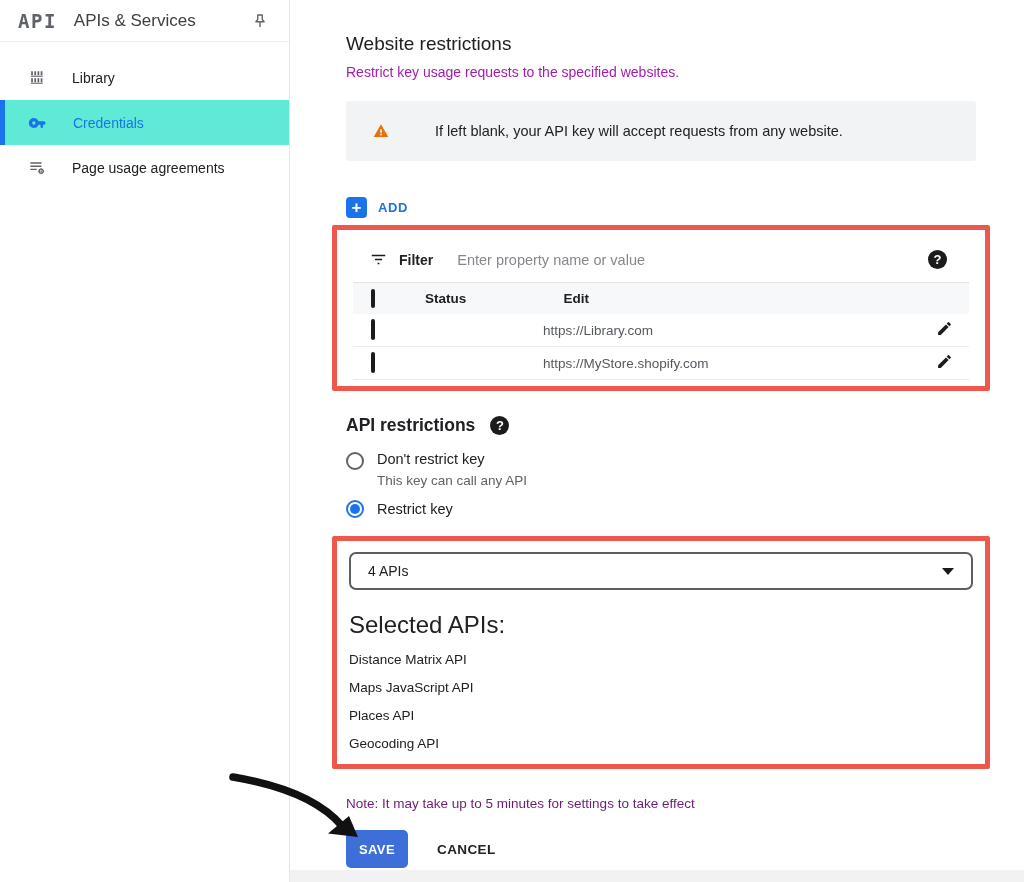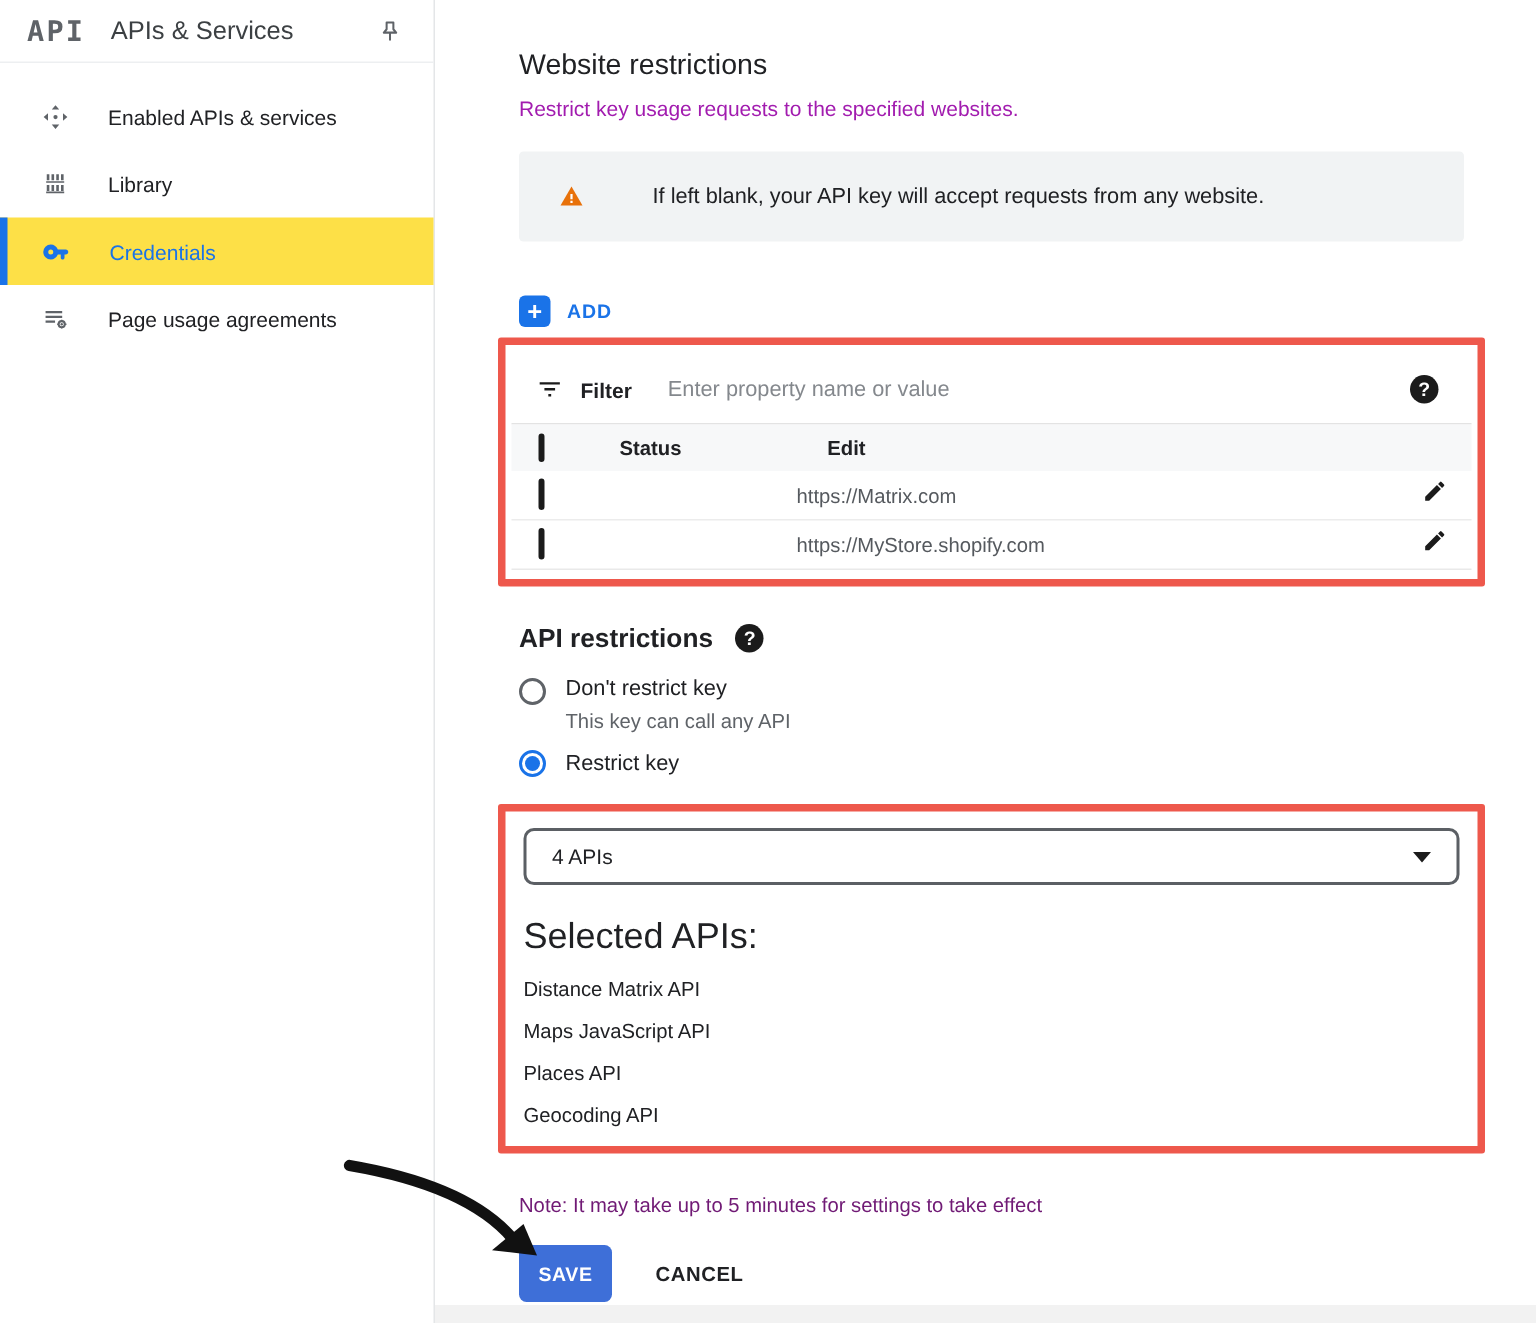--- a/index.html
+++ b/index.html
@@ -15,21 +15,21 @@
   .sb-logo { font-family:"DejaVu Sans Mono", monospace; font-weight:bold;
     font-size:19px; color:#5f6368; letter-spacing:1.5px; }
   .sb-title { margin-left:17px; font-size:17px; color:#3c4043; flex:1; }
   .pin { width:18px; height:18px; cursor:pointer; }
   .sb-nav { padding-top:13px; }
   .nav-item { display:flex; align-items:center; height:45px; padding-left:27px;
     position:relative; cursor:pointer; }
   .nav-item .nicon { width:20px; height:20px; margin-right:25px; flex:none;
     display:flex; align-items:center; justify-content:center; }
   .nav-item .nlabel { font-size:14px; color:#202124; }
-  .nav-item.active { background:#fde047;padding-left:28px; }
+  .nav-item.active { background:#5eead4;padding-left:28px; }
   .nav-item.active::before { content:""; position:absolute; left:0; top:0;
     bottom:0; width:5px; background:#1a73e8; }
   .nav-item.active .nlabel { color:#1a73e8; }
 
   
   .main { position:absolute; left:346px; top:0; width:630px; }
   .page-title { margin-top:33px; font-size:19px; font-weight:500; color:#202124; }
   .subtitle { margin-top:9px; font-size:14px; color:#a21caf; }
   .warning-banner { margin-top:21px; height:60px; background:#f1f3f4;
     border-radius:3px; display:flex; align-items:center; padding-left:26px; }
@@ -38,21 +38,21 @@
   .add-row { margin-top:36px; display:inline-flex; align-items:center; gap:11px;
     cursor:pointer; }
   .plus-btn { width:21px; height:21px; background:#1a73e8; border-radius:4px;
     color:#fff; display:flex; align-items:center; justify-content:center;
     font-size:17px; font-weight:bold; line-height:1; }
   .add-label { color:#1a73e8; font-weight:bold; font-size:13px; letter-spacing:.6px; }
 
   
   .red-box { margin-left:-14px; width:658px; border:5px solid #ee584c;
     border-radius:2px; background:#fff; }
-  .table-box { margin-top:7px; padding:7px 4px 6px; }
+  .table-box { margin-top:7px; padding:7px 16px 6px; }
   .api-box { margin-top:18px; padding:11px 12px 13px; }
 
   
   .filter-row { display:flex; align-items:center; height:46px;
     border-bottom:1px solid #e3e3e3; padding:0 12px 0 16px; }
   .funnel { width:19px; height:19px; flex:none; }
   .filter-label { font-weight:bold; font-size:14px; margin-left:11px; }
   .filter-input { border:none; outline:none; margin-left:24px; flex:1;
     font-size:14.5px; font-family:"Liberation Sans", sans-serif; color:#202124; background:transparent; }
   .filter-input::placeholder { color:#84888d; }
@@ -120,28 +120,20 @@
       <span class="sb-title">APIs &amp; Services</span>
       <span class="pin">
         <svg viewBox="0 0 24 24" width="18" height="18" fill="none" stroke="#5f6368" stroke-width="1.8" stroke-linejoin="round">
             <path d="M9 4h6v6l2.5 3h-11L9 10zM12 13v7"></path>
           </svg>
       </span>
     </div>
     <div class="sb-nav">
       <div class="nav-item">
         <span class="nicon">
-          <svg viewBox="0 0 24 24" width="20" height="20" fill="#5f6368">
-              <path d="M12 2.5l3 3.5H9l3-3.5zM21.5 12l-3.5 3V9l3.5 3zM12 21.5L9 18h6l-3 3.5zM2.5 12L6 9v6l-3.5-3zM12 10.3a1.7 1.7 0 110 3.4 1.7 1.7 0 010-3.4z"></path>
-            </svg>
-        </span>
-        <span class="nlabel">Enabled APIs &amp; services</span>
-      </div>
-      <div class="nav-item">
-        <span class="nicon">
           <svg viewBox="0 0 24 24" width="19" height="19" fill="#5f6368">
               <path d="M4 4h2.2v5H4zM8 4h2.2v5H8zM12 4h2.2v5H12zM16 4h2.2v5H16zM3.5 9.8h15.2v1.4H3.5zM4 13h2.2v5H4zM8 13h2.2v5H8zM12 13h2.2v5H12zM16 13h2.2v5H16zM3.5 18.6h15.2V20H3.5z"></path>
             </svg>
         </span>
         <span class="nlabel">Library</span>
       </div>
       <div class="nav-item active">
         <span class="nicon">
           <svg viewBox="0 0 24 24" width="20" height="20" fill="#1a73e8">
               <path d="M12.65 10C11.83 7.67 9.61 6 7 6a6 6 0 000 12c2.61 0 4.83-1.67 5.65-4H15v2.5c0 .8.7 1.5 1.5 1.5s1.5-.7 1.5-1.5V14h1c1.1 0 2-.9 2-2s-.9-2-2-2h-6.35zM7 14a2 2 0 110-4 2 2 0 010 4z"></path>
@@ -195,21 +187,21 @@
         <span class="help-circle">?</span>
       </div>
       <div class="thead">
         <span class="cell-check"><span class="checkbox"></span></span>
         <span class="cell-status">Status</span>
         <span class="cell-edit">Edit</span>
       </div>
       <div class="trow">
         <span class="cell-check"><span class="checkbox"></span></span>
         <span class="cell-status"></span>
-        <span class="cell-website">https://Matrix.com</span>
+        <span class="cell-website">https://Library.com</span>
         <span class="cell-edit">
           <span class="pencil">
             <svg viewBox="0 0 24 24" width="17" height="17" fill="#1b1b1b">
                 <path d="M3 17.25V21h3.75L17.81 9.94l-3.75-3.75L3 17.25zM20.71 7.04a1 1 0 000-1.41l-2.34-2.34a1 1 0 00-1.41 0l-1.83 1.83 3.75 3.75 1.83-1.83z"></path>
               </svg>
           </span>
         </span>
       </div>
       <div class="trow">
         <span class="cell-check"><span class="checkbox"></span></span>

